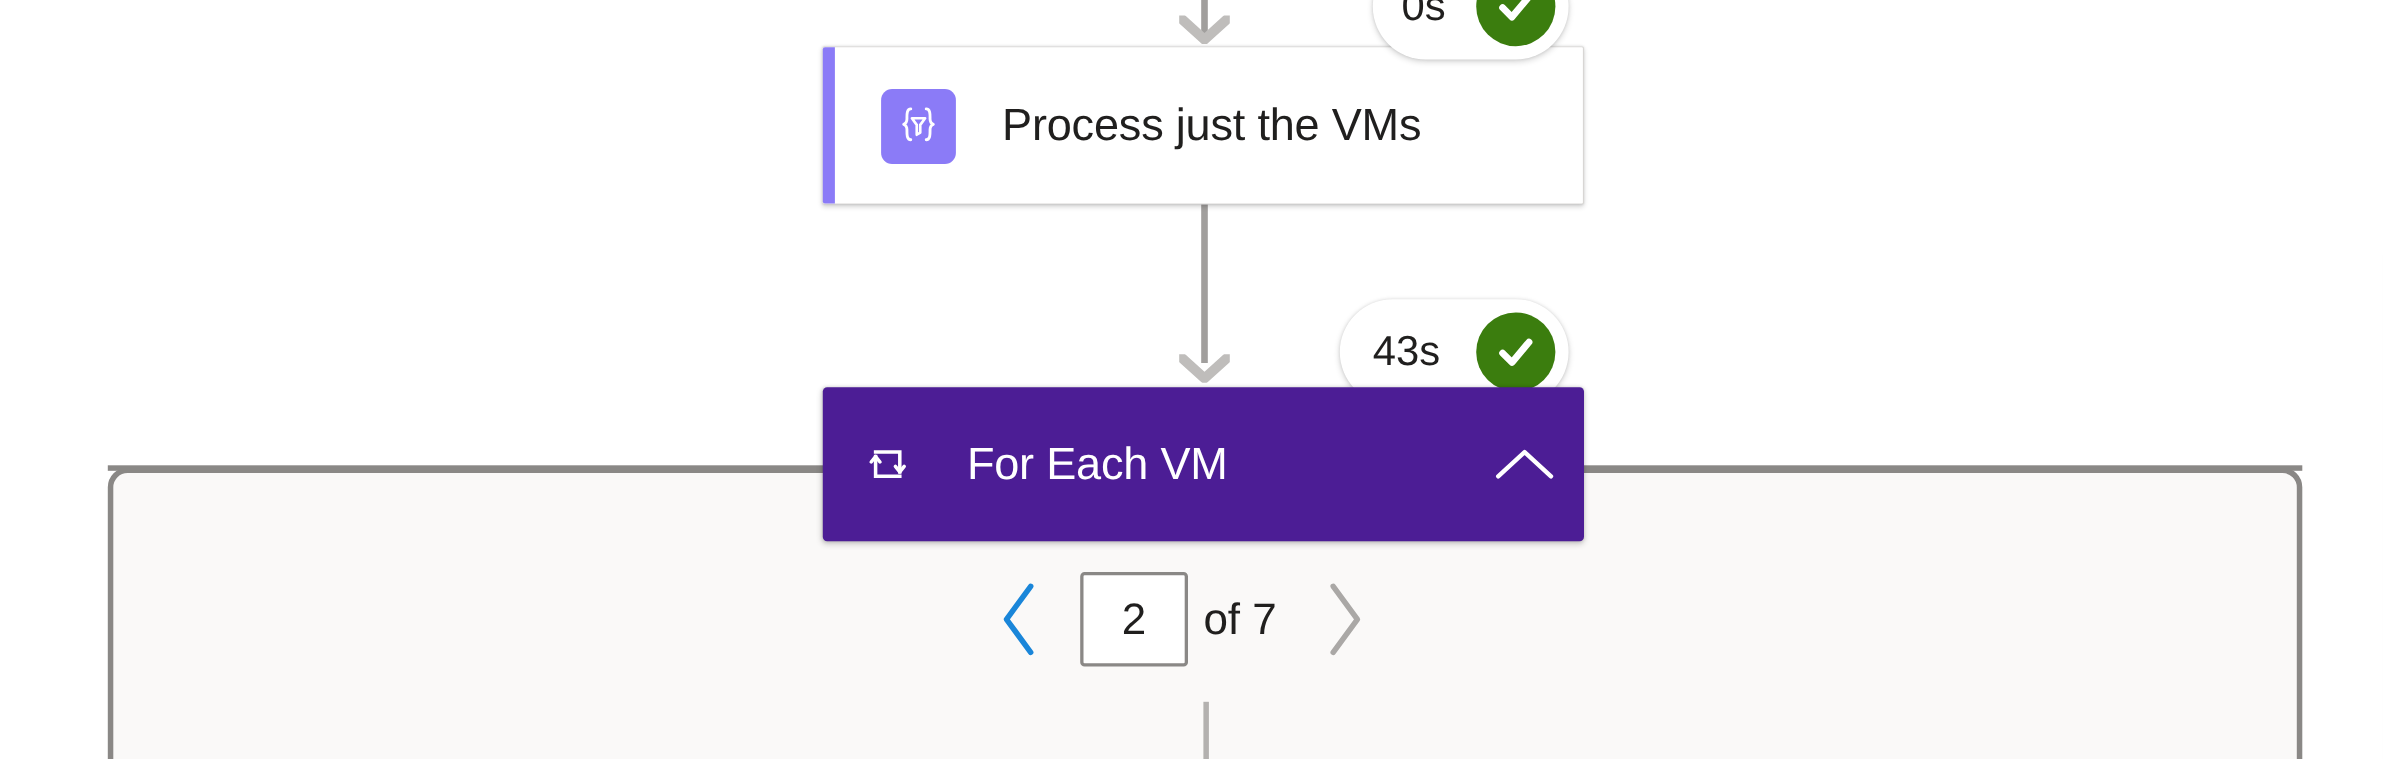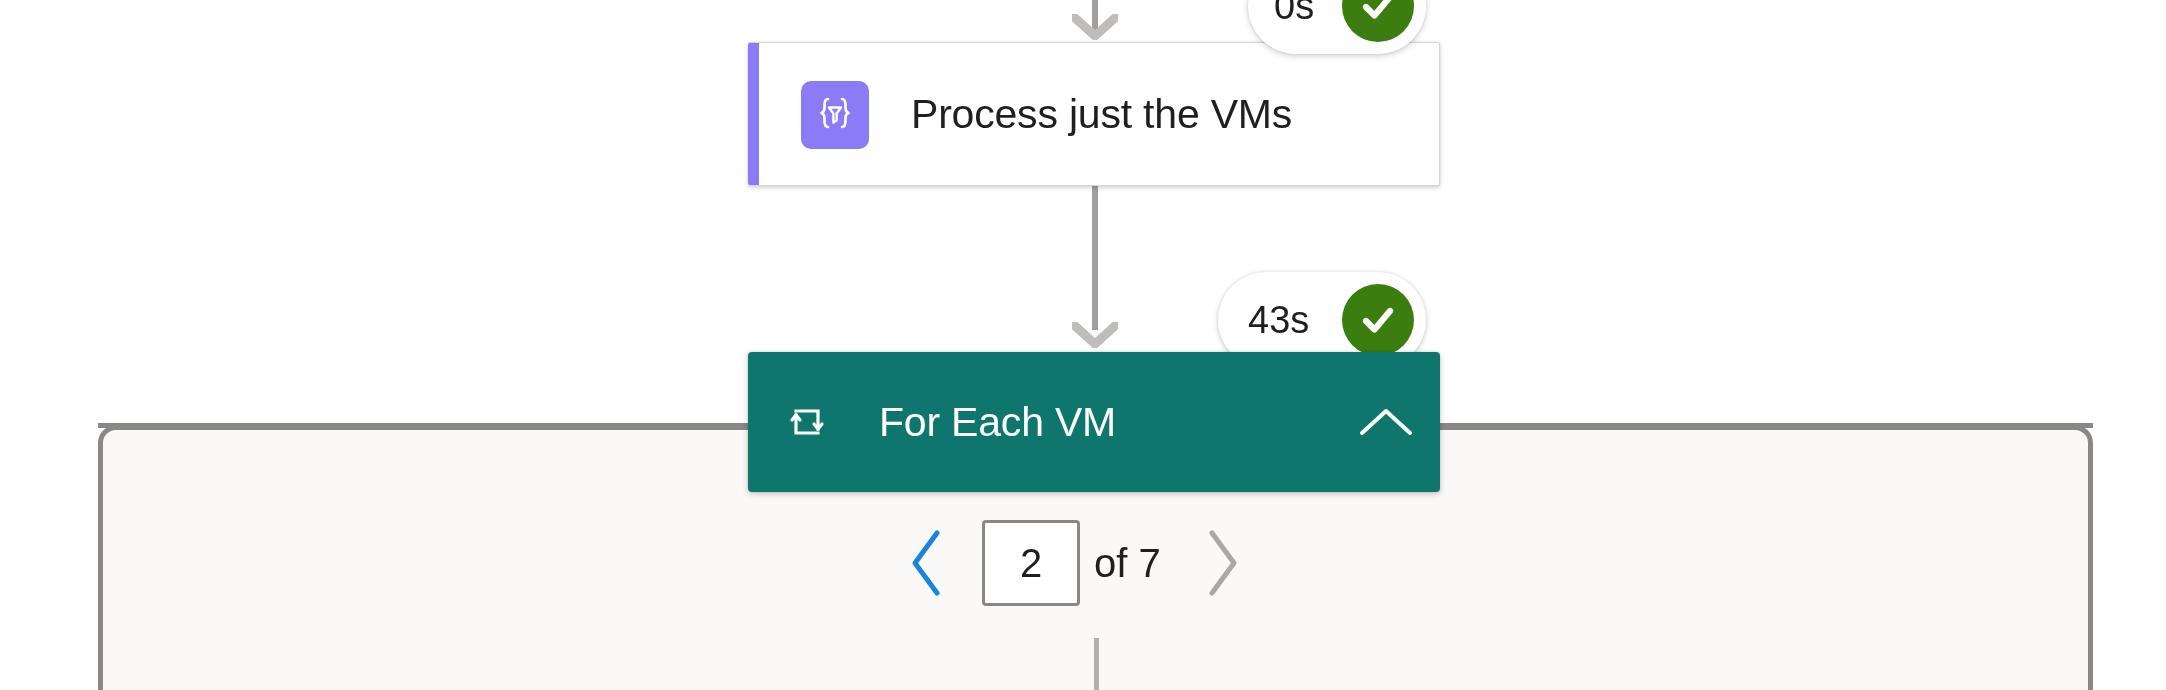--- a/index.html
+++ b/index.html
@@ -147,21 +147,21 @@
     text-align: center;
   }
 
   
   #loop-header {
     position: absolute;
     left: 748px;
     top: 352px;
     width: 692px;
     height: 140px;
-    background: #0f766e;
+    background: #4c1d95;
     border-radius: 4px;
     box-shadow: 0 2px 6px rgba(0,0,0,0.20), 0 0 3px rgba(0,0,0,0.12);
     box-sizing: border-box;
   }
   #loop-header .loop-icon {
     position: absolute;
     left: 36px;
     top: 50%;
     transform: translateY(-50%);
     width: 46px;

